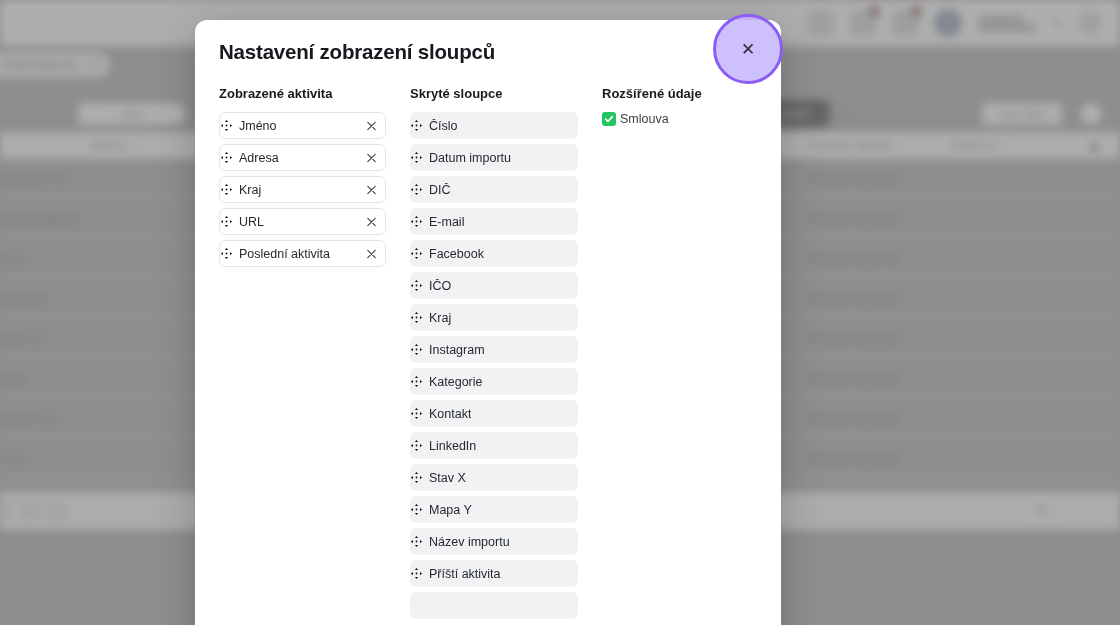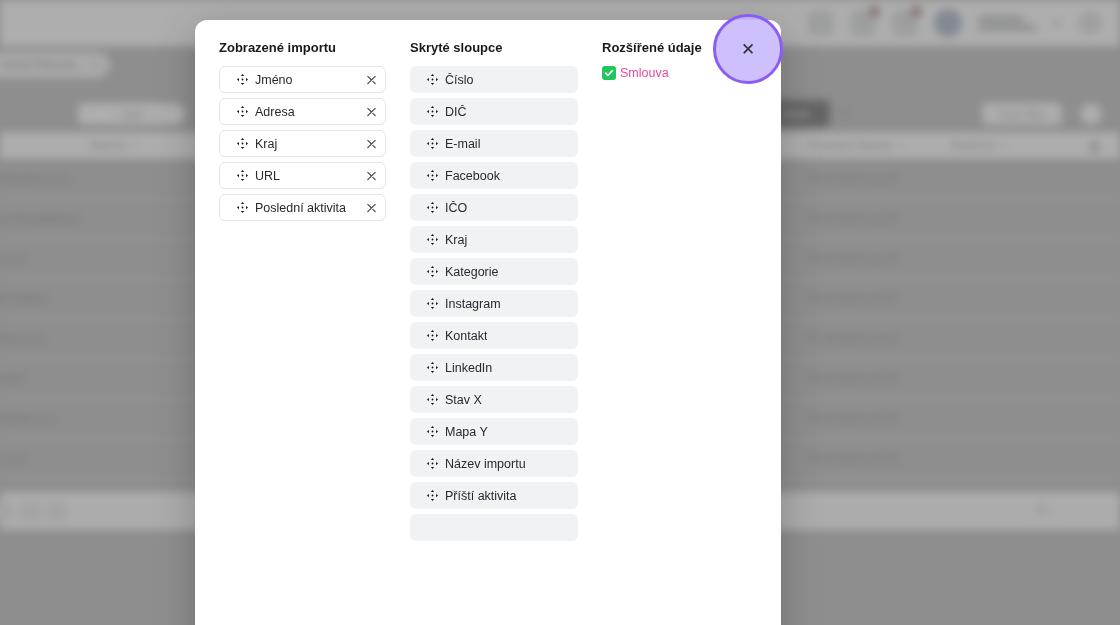--- a/index.html
+++ b/index.html
@@ -143,37 +143,37 @@
   .col-hidden { width: 168px; flex: 0 0 168px; }
   .col-extra { flex: 1; }
 
   .col-head {
     font-size: 13px; font-weight: bold; color: #16191d; margin-bottom: 11px;
   }
 
   .item {
     height: 27px; border-radius: 6px; display: flex; align-items: center;
     font-size: 12.5px; color: #26292e; margin-bottom: 5px; position: relative;
-    padding-left: 16px;
+    padding-left: 0;
   }
   .item.shown { background: #ffffff; border: 1px solid #e3e5e8; padding-right: 24px; }
   .item.hidden-it { background: #f1f2f4; }
 
   .moveico {
     flex: 0 0 auto; width: 13px; height: 13px; margin-right: 6px;
     display: inline-block;
   }
   .itemlabel { white-space: nowrap; overflow: hidden; text-overflow: ellipsis; }
 
   .item-x {
     position: absolute; right: 7px; top: 50%; transform: translateY(-50%);
     width: 13px; height: 13px; cursor: pointer;
   }
 
-  .chk-row { display: flex; align-items: center; gap: 4px; font-size: 12.5px; color: #ec4899; }
+  .chk-row { display: flex; align-items: center; gap: 4px; font-size: 12.5px; color: #404040; }
   .chkbox {
     width: 14px; height: 14px; border-radius: 3px; background: #22c55e;
     display: flex; align-items: center; justify-content: center; flex: 0 0 14px;
   }
 
   
   #cursor-ring {
     position: absolute; left: 713px; top: 14px; width: 70px; height: 70px;
     border-radius: 50%; background: rgba(196,181,253,0.85);
     border: 3px solid #8b5cf6; z-index: 50;
@@ -300,24 +300,25 @@
   </div>
   <div class="bg-page">
     <span>25</span>
     <span>˅</span>
   </div>
 </div>
 <div id="backdrop-dim"></div>
 
 <div id="modal">
   <div class="modal-inner">
+    <div class="modal-title">Nastavení zobrazení sloupců</div>
 
     <div class="cols">
       <div class="col-shown">
-        <div class="col-head">Zobrazené importu</div>
+        <div class="col-head">Zobrazené aktivita</div>
         <div id="shown-list">
             <div class="item shown">
               <span class="moveico"><svg viewBox="0 0 16 16" width="13" height="13" aria-hidden="true">
                   <path d="M8 1.2 L10 3.6 L6 3.6 Z M8 14.8 L6 12.4 L10 12.4 Z M1.2 8 L3.6 6 L3.6 10 Z M14.8 8 L12.4 10 L12.4 6 Z" fill="#111418"></path>
                   <circle cx="8" cy="8" r="1.15" fill="#111418"></circle>
                 </svg></span>
               <span class="itemlabel">Jméno</span>
               <span class="item-x"><svg viewBox="0 0 14 14" width="13" height="13" aria-hidden="true">
                   <path d="M3 3 L11 11 M11 3 L3 11" stroke="#3c4045" stroke-width="1.2" stroke-linecap="round" fill="none"></path>
                 </svg></span>
@@ -373,20 +374,27 @@
                   <path d="M8 1.2 L10 3.6 L6 3.6 Z M8 14.8 L6 12.4 L10 12.4 Z M1.2 8 L3.6 6 L3.6 10 Z M14.8 8 L12.4 10 L12.4 6 Z" fill="#111418"></path>
                   <circle cx="8" cy="8" r="1.15" fill="#111418"></circle>
                 </svg></span>
               <span class="itemlabel">Číslo</span>
             </div>
             <div class="item hidden-it">
               <span class="moveico"><svg viewBox="0 0 16 16" width="13" height="13" aria-hidden="true">
                   <path d="M8 1.2 L10 3.6 L6 3.6 Z M8 14.8 L6 12.4 L10 12.4 Z M1.2 8 L3.6 6 L3.6 10 Z M14.8 8 L12.4 10 L12.4 6 Z" fill="#111418"></path>
                   <circle cx="8" cy="8" r="1.15" fill="#111418"></circle>
                 </svg></span>
+              <span class="itemlabel">Datum importu</span>
+            </div>
+            <div class="item hidden-it">
+              <span class="moveico"><svg viewBox="0 0 16 16" width="13" height="13" aria-hidden="true">
+                  <path d="M8 1.2 L10 3.6 L6 3.6 Z M8 14.8 L6 12.4 L10 12.4 Z M1.2 8 L3.6 6 L3.6 10 Z M14.8 8 L12.4 10 L12.4 6 Z" fill="#111418"></path>
+                  <circle cx="8" cy="8" r="1.15" fill="#111418"></circle>
+                </svg></span>
               <span class="itemlabel">DIČ</span>
             </div>
             <div class="item hidden-it">
               <span class="moveico"><svg viewBox="0 0 16 16" width="13" height="13" aria-hidden="true">
                   <path d="M8 1.2 L10 3.6 L6 3.6 Z M8 14.8 L6 12.4 L10 12.4 Z M1.2 8 L3.6 6 L3.6 10 Z M14.8 8 L12.4 10 L12.4 6 Z" fill="#111418"></path>
                   <circle cx="8" cy="8" r="1.15" fill="#111418"></circle>
                 </svg></span>
               <span class="itemlabel">E-mail</span>
             </div>
             <div class="item hidden-it">
@@ -408,28 +416,28 @@
                   <path d="M8 1.2 L10 3.6 L6 3.6 Z M8 14.8 L6 12.4 L10 12.4 Z M1.2 8 L3.6 6 L3.6 10 Z M14.8 8 L12.4 10 L12.4 6 Z" fill="#111418"></path>
                   <circle cx="8" cy="8" r="1.15" fill="#111418"></circle>
                 </svg></span>
               <span class="itemlabel">Kraj</span>
             </div>
             <div class="item hidden-it">
               <span class="moveico"><svg viewBox="0 0 16 16" width="13" height="13" aria-hidden="true">
                   <path d="M8 1.2 L10 3.6 L6 3.6 Z M8 14.8 L6 12.4 L10 12.4 Z M1.2 8 L3.6 6 L3.6 10 Z M14.8 8 L12.4 10 L12.4 6 Z" fill="#111418"></path>
                   <circle cx="8" cy="8" r="1.15" fill="#111418"></circle>
                 </svg></span>
+              <span class="itemlabel">Instagram</span>
+            </div>
+            <div class="item hidden-it">
+              <span class="moveico"><svg viewBox="0 0 16 16" width="13" height="13" aria-hidden="true">
+                  <path d="M8 1.2 L10 3.6 L6 3.6 Z M8 14.8 L6 12.4 L10 12.4 Z M1.2 8 L3.6 6 L3.6 10 Z M14.8 8 L12.4 10 L12.4 6 Z" fill="#111418"></path>
+                  <circle cx="8" cy="8" r="1.15" fill="#111418"></circle>
+                </svg></span>
               <span class="itemlabel">Kategorie</span>
-            </div>
-            <div class="item hidden-it">
-              <span class="moveico"><svg viewBox="0 0 16 16" width="13" height="13" aria-hidden="true">
-                  <path d="M8 1.2 L10 3.6 L6 3.6 Z M8 14.8 L6 12.4 L10 12.4 Z M1.2 8 L3.6 6 L3.6 10 Z M14.8 8 L12.4 10 L12.4 6 Z" fill="#111418"></path>
-                  <circle cx="8" cy="8" r="1.15" fill="#111418"></circle>
-                </svg></span>
-              <span class="itemlabel">Instagram</span>
             </div>
             <div class="item hidden-it">
               <span class="moveico"><svg viewBox="0 0 16 16" width="13" height="13" aria-hidden="true">
                   <path d="M8 1.2 L10 3.6 L6 3.6 Z M8 14.8 L6 12.4 L10 12.4 Z M1.2 8 L3.6 6 L3.6 10 Z M14.8 8 L12.4 10 L12.4 6 Z" fill="#111418"></path>
                   <circle cx="8" cy="8" r="1.15" fill="#111418"></circle>
                 </svg></span>
               <span class="itemlabel">Kontakt</span>
             </div>
             <div class="item hidden-it">
               <span class="moveico"><svg viewBox="0 0 16 16" width="13" height="13" aria-hidden="true">

